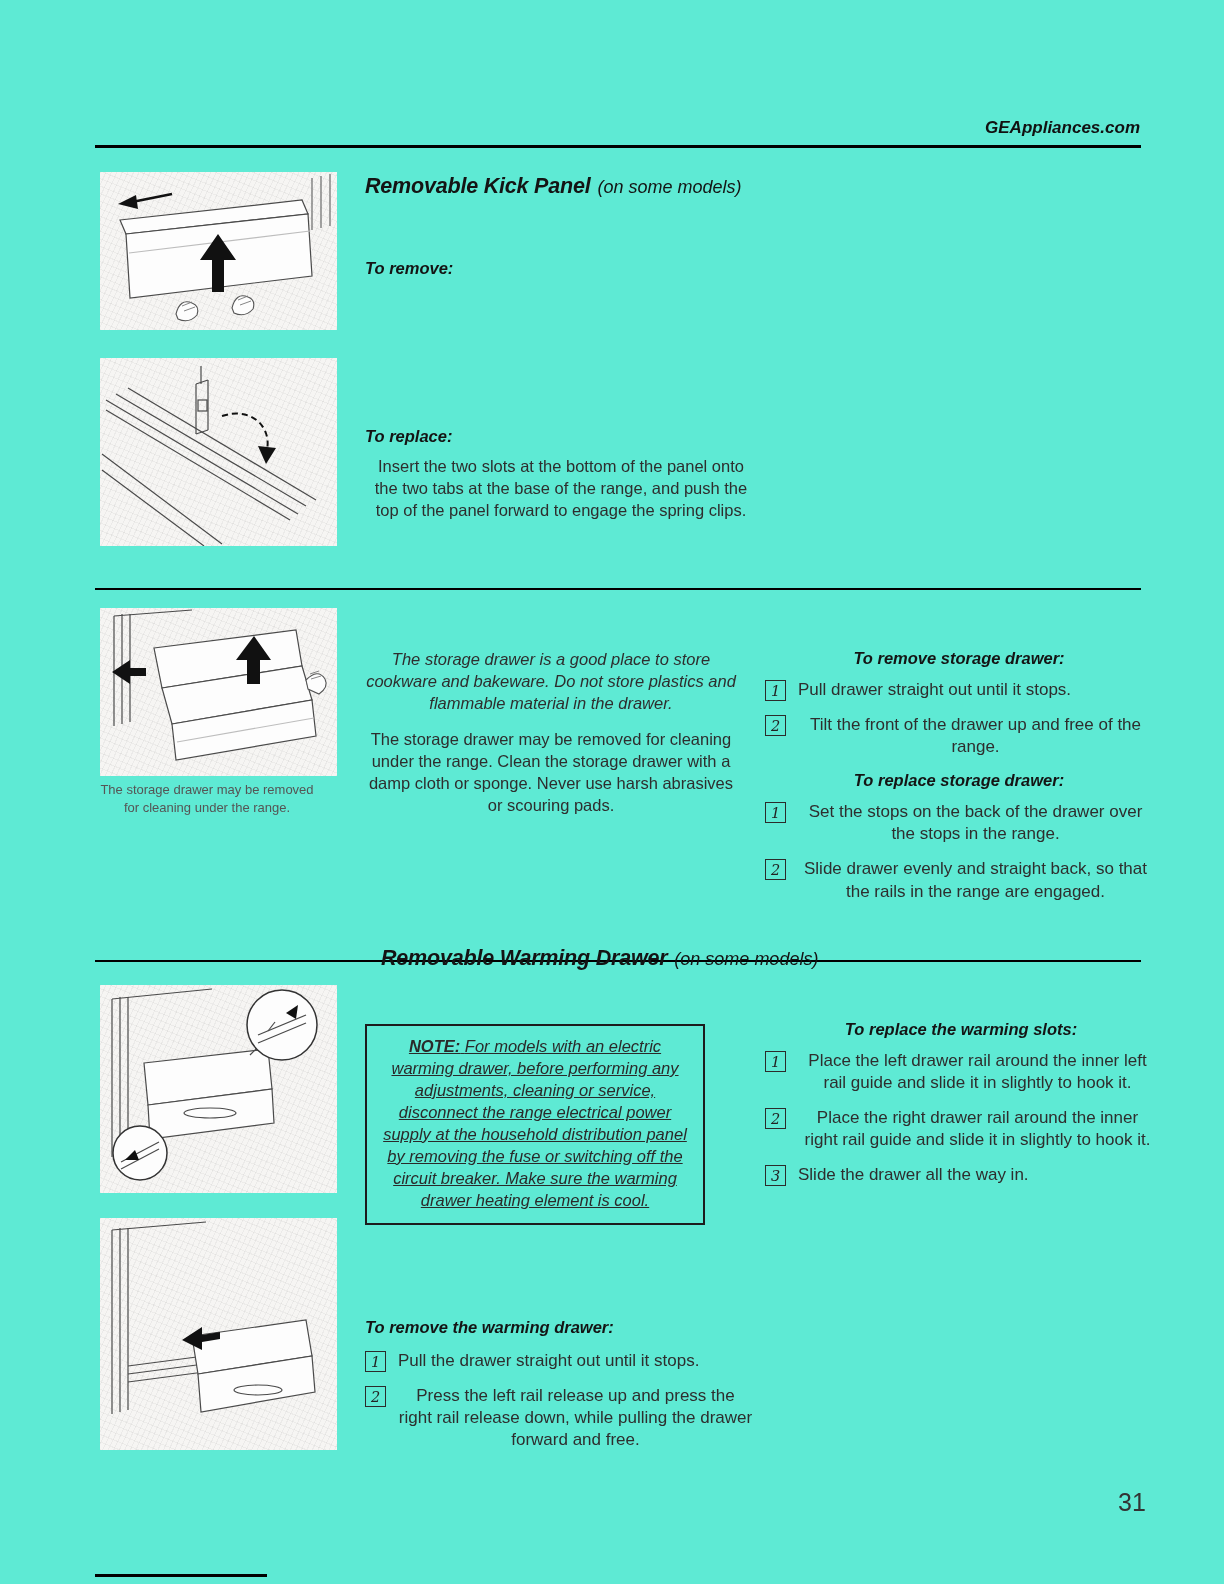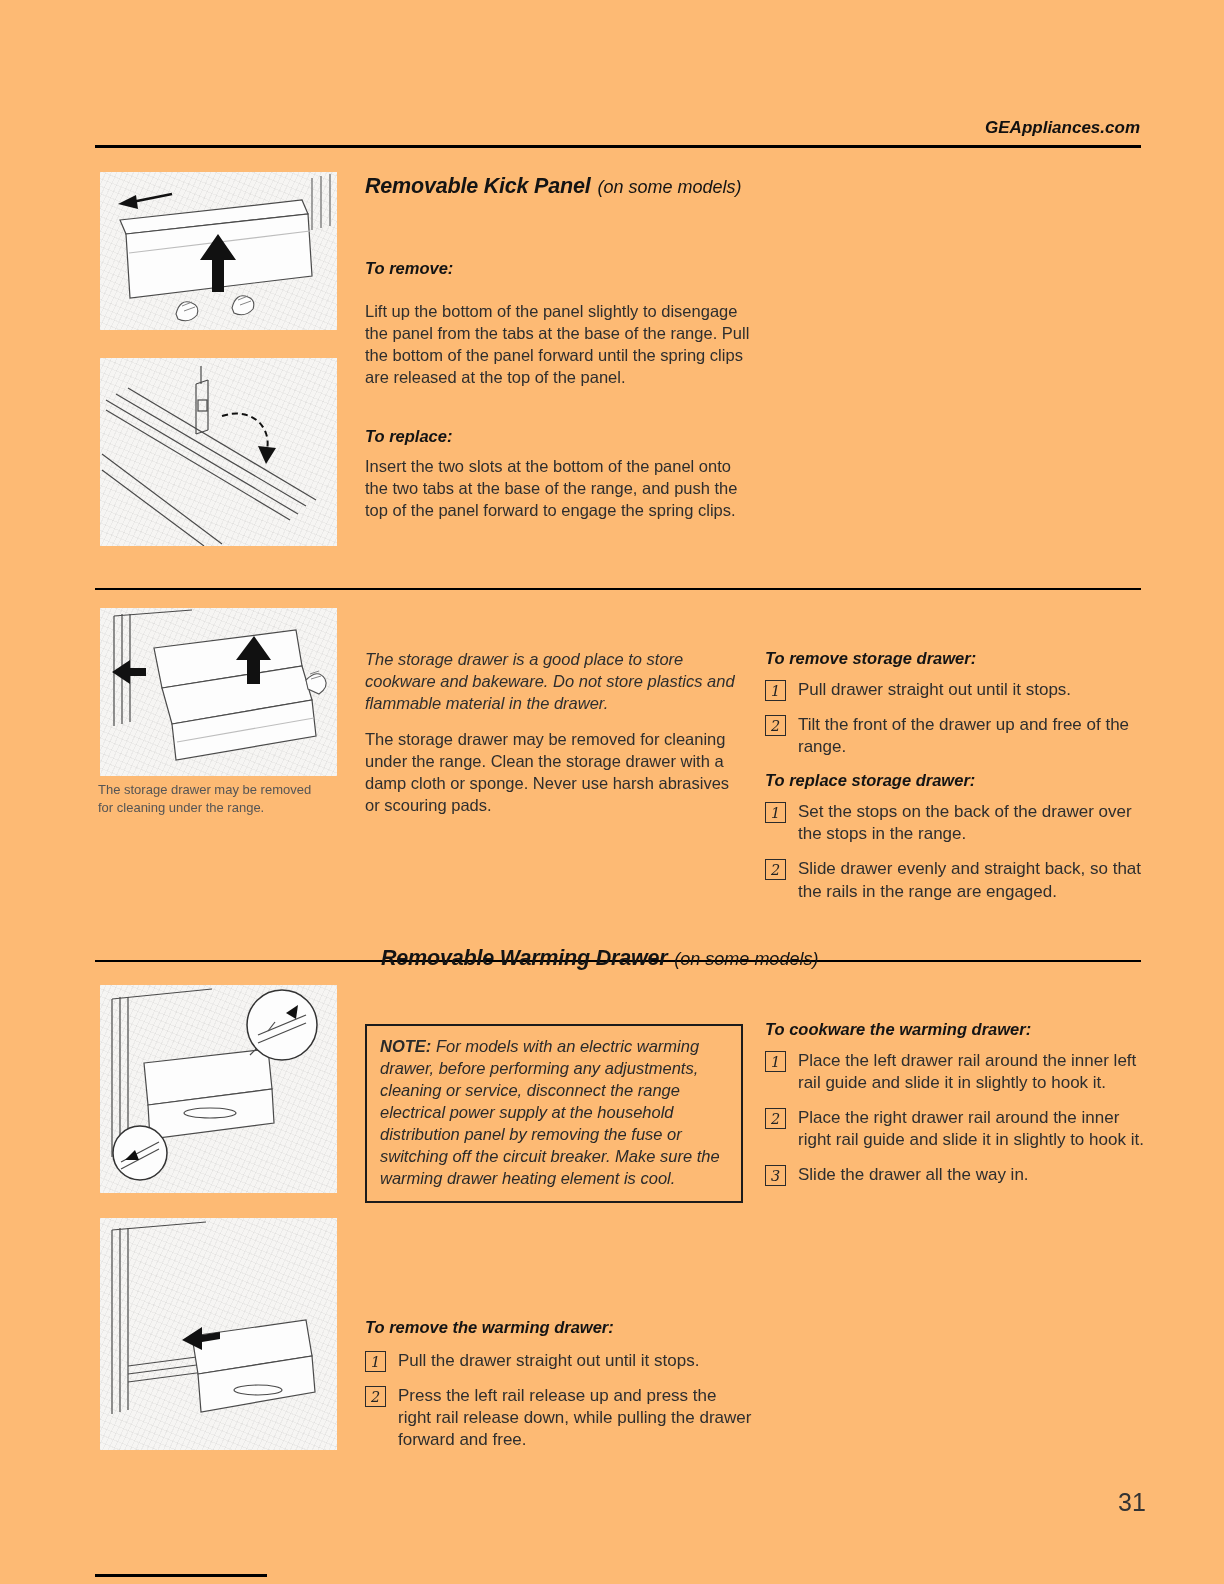--- a/index.html
+++ b/index.html
@@ -1,19 +1,19 @@
 <!DOCTYPE html>
 <html><head>
 <meta charset="utf-8">
 <style>
   * { margin:0; padding:0; box-sizing:border-box; }
   html,body { background:#ffffff; }
   .page {
-    position:relative; width:1224px; height:1584px; background:#fdba74;
-    font-family:"Liberation Sans", sans-serif; color:#2e2e2e; overflow:hidden; margin:0 auto;
+    position:relative; width:1224px; height:1584px; background:#5eead4;
+    font-family:"Liberation Sans", sans-serif; color:#2e2e2e; overflow:hidden; margin:0 auto;text-align:center;
   }
   .abs { position:absolute; }
   .site { font-style:italic; font-weight:700; font-size:17px; color:#111; }
   .hr { position:absolute; background:#000; }
   .sec-title { font-size:21.5px; font-weight:700; font-style:italic; color:#141414; letter-spacing:-0.2px; white-space:nowrap; }
   .sec-title .suffix { font-size:18px; font-weight:400; margin-left:7px; letter-spacing:0; }
   .body-text { font-size:16.5px; line-height:1.34; color:#2e2e2e; }
   .italic { font-style:italic; }
   .sub-h { font-size:16.5px; font-weight:700; font-style:italic; color:#141414; }
   .caption { font-size:13px; line-height:1.38; color:#555; }
@@ -95,21 +95,20 @@
       </g>
       <path d="M122,58 C 152,48 174,70 166,96" stroke="#111" stroke-width="2" stroke-dasharray="6 4" fill="none"></path>
       <polygon points="158,88 166,106 176,90" fill="#111"></polygon>
     </svg>
   </div>
 
   <div class="abs sec-title" style="left:365px; top:174px;">
     <span>Removable Kick Panel</span><span class="suffix">(on some models)</span>
   </div>
   <div class="abs sub-h" style="left:365px; top:259px;font-style:italic;">To remove:</div>
-  <div class="abs body-text" style="left:365px; top:300px; width:386px;">Lift up the bottom of the panel slightly to disengage the panel from the tabs at the base of the range. Pull the bottom of the panel forward until the spring clips are released at the top of the panel.</div>
   <div class="abs sub-h" style="left:365px; top:427px;">To replace:</div>
   <div class="abs body-text" style="left:365px; top:455px; width:392px;">Insert the two slots at the bottom of the panel onto the two tabs at the base of the range, and push the top of the panel forward to engage the spring clips.</div>
 
   <div class="hr" style="left:95px; top:588px; width:1046px; height:2px;"></div>
 
   <div class="illus" style="left:100px; top:608px; width:237px; height:168px;">
     <svg viewBox="0 0 237 168" xmlns="http://www.w3.org/2000/svg">
       <g stroke="#4a4a4a" stroke-width="1.2" fill="none">
         <path d="M14,8 L14,118"></path>
           <path d="M22,6 L22,116"></path>
@@ -200,40 +199,40 @@
         <ellipse cx="158" cy="172" rx="24" ry="5"></ellipse>
       </g>
       <polygon points="120,114 102,117 102,109 82,122 102,132 102,124 120,121" fill="#111"></polygon>
     </svg>
   </div>
 
   <div class="abs sec-title" style="left:365px; top:946px;margin-left:16px;">
     <span>Removable Warming Drawer</span><span class="suffix">(on some models)</span>
   </div>
 
-  <div class="abs note-box" style="left:365px; top:1024px; width:378px;">
+  <div class="abs note-box" style="left:365px; top:1024px; width:340px;text-decoration:underline;">
     <span class="nb-label">NOTE:</span>
     <span>For models with an electric warming drawer, before performing any adjustments, cleaning or service, disconnect the range electrical power supply at the household distribution panel by removing the fuse or switching off the circuit breaker. Make sure the warming drawer heating element is cool.</span>
   </div>
 
   <div class="abs sub-h" style="left:365px; top:1318px;">To remove the warming drawer:</div>
 
   <div class="abs col" style="left:365px; top:1350px; width:388px;">
     <div class="step">
       <span class="stepbox">1</span>
       <span class="step-text">Pull the drawer straight out until it stops.</span>
     </div>
     <div class="step">
       <span class="stepbox">2</span>
       <span class="step-text">Press the left rail release up and press the right rail release down, while pulling the drawer forward and free.</span>
     </div>
   </div>
 
   <div class="abs col" style="left:765px; top:1020px; width:392px;">
-    <div class="sub-h">To cookware the warming drawer:</div>
+    <div class="sub-h">To replace the warming slots:</div>
     <div class="step">
       <span class="stepbox">1</span>
       <span class="step-text">Place the left drawer rail around the inner left rail guide and slide it in slightly to hook it.</span>
     </div>
     <div class="step">
       <span class="stepbox">2</span>
       <span class="step-text">Place the right drawer rail around the inner right rail guide and slide it in slightly to hook it.</span>
     </div>
     <div class="step">
       <span class="stepbox">3</span>

